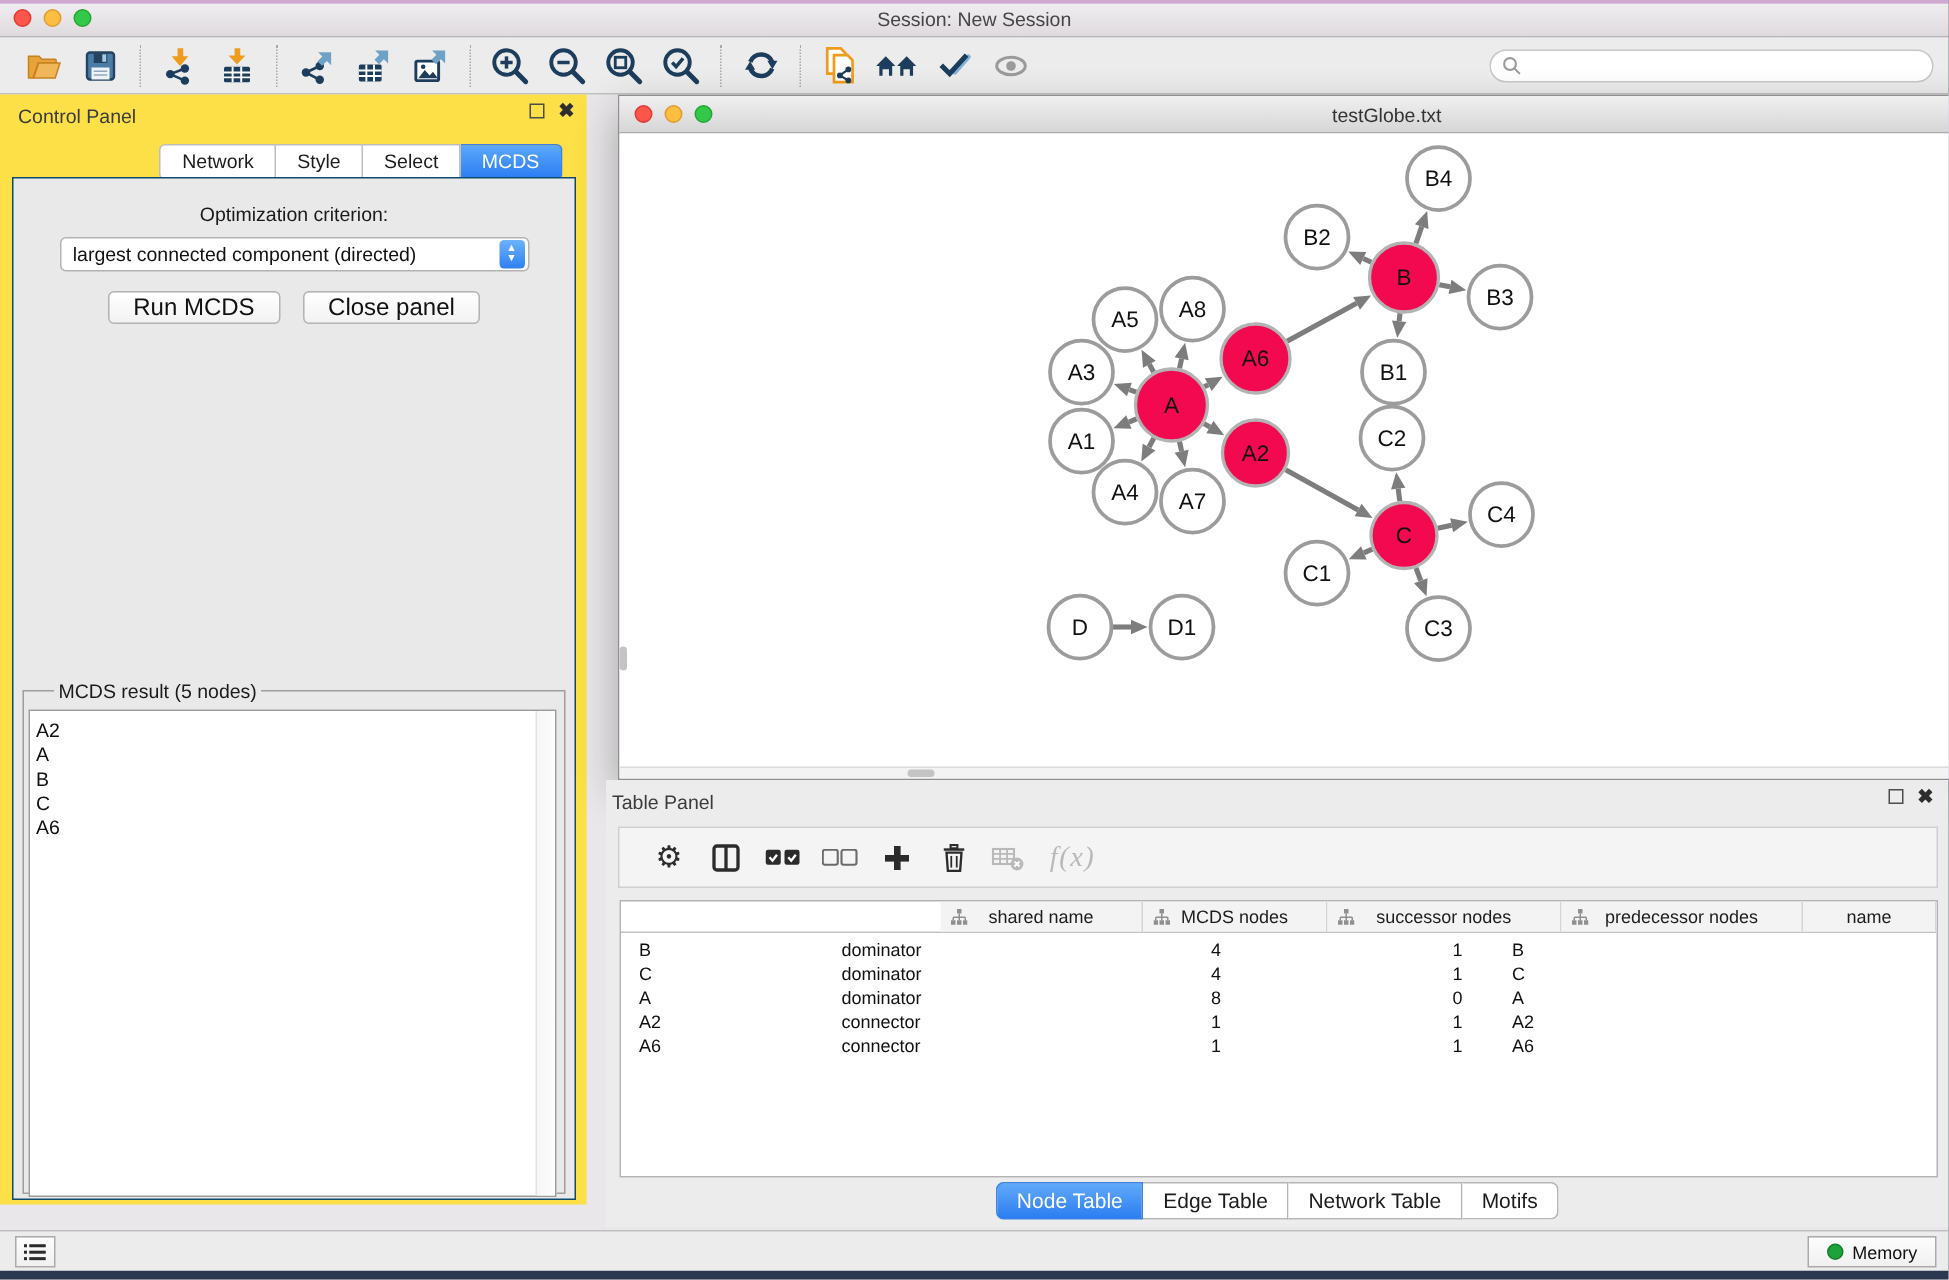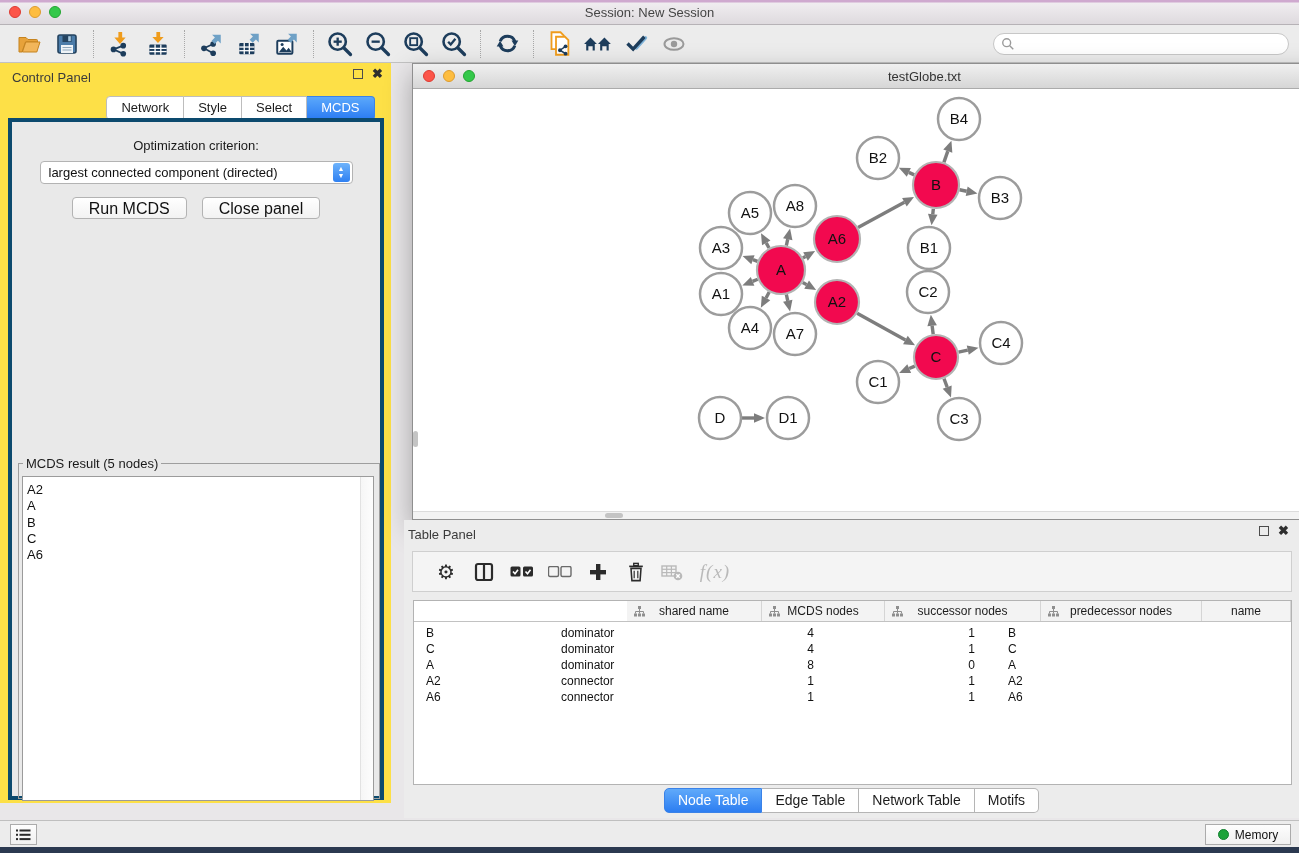--- a/index.html
+++ b/index.html
@@ -37,35 +37,35 @@
   .ph-icons { position:absolute; right:8px; top:6px; display:flex; gap:9px; align-items:center; }
   .float-ic { width:10px; height:10px; border:1.5px solid #4c4c4c; display:inline-block; }
   .close-ic { font-size:13px; font-weight:bold; color:#2e2e2e; line-height:10px; }
   .cp-tabs { position:absolute; left:0; top:33px; width:100%; display:flex; justify-content:center;margin-left:45px; }
   .cp-tab { font-size:13px; color:#1c1c1c; background:#fff; border:1px solid #bdbdbd; border-left:none;
     padding:3px 14px 4px; }
   .cp-tab:first-child { border-left:1px solid #bdbdbd; border-radius:4px 0 0 4px; }
   .cp-tab:last-child { border-radius:0 4px 4px 0; }
   .cp-tab.active { background:linear-gradient(#5ba8fb,#2b7cf3); color:#fff; border-color:#3a82e8; }
   .cp-body { position:absolute; left:8px; top:55px; width:376px; height:682px;
-    background:#e9e9e9; border:4px solid #0c4a6e; }
+    background:#e9e9e9; border:1px solid #0c4a6e; }
   .opt-label { text-align:center; margin-top:16px; font-size:13px; color:#1a1a1a; }
   .selectbox { position:relative; margin:8px auto 0; width:313px; height:23px; background:#fff;
     border:1px solid #b3b3b3; border-radius:4px; display:flex; align-items:center; }
   .selectbox .sel-text { font-size:13px; color:#111; padding-left:8px; flex:1; white-space:nowrap; }
   .sel-arrows { width:17px; height:19px; margin-right:2px; border-radius:3px;
     background:linear-gradient(#6db3fb,#2f80f2); display:flex; flex-direction:column;
     align-items:center; justify-content:center; gap:1px; }
   .sel-arrows span { color:#fff; font-size:7px; line-height:6px; }
   .btn-row { display:flex; justify-content:center; gap:15px; margin-top:13px; }
   .mac-btn { font-size:16px; color:#111; background:linear-gradient(#ffffff,#f2f2f2);
     border:1px solid #b3b3b3; border-radius:4px; padding:2px 16px 3px; height:22px; }
   .result-box { position:absolute; left:6px; top:334px; width:362px; height:343px;
     border:1px solid #9e9e9e; }
-  .result-box legend { font-size:13px; color:#1a1a1a; margin-left:4px; padding:0 3px; }
+  .result-box legend { font-size:13px; color:#1a1a1a; margin-left:20px; padding:0 3px; }
   .result-list { position:absolute; left:3px; top:5px; width:352px; height:325px; background:#fff;
     border:1px solid #9b9b9b; font-size:13px; color:#111; padding:5px 0 0 4px; line-height:16.3px;
     position:relative; }
   .result-scroll { position:absolute; right:0; top:0; width:13px; height:100%;
     background:linear-gradient(90deg,#f6f6f6,#fdfdfd); border-left:1px solid #e2e2e2; }
 
   
   .netwin { position:absolute; left:412px; top:63px; width:1025px; height:457px;
     background:#fff; border:1px solid #8f8f8f; box-shadow:0 10px 26px rgba(0,0,0,.30); }
   .netwin .wtitle { position:absolute; left:0; top:0; width:100%; height:25px;

